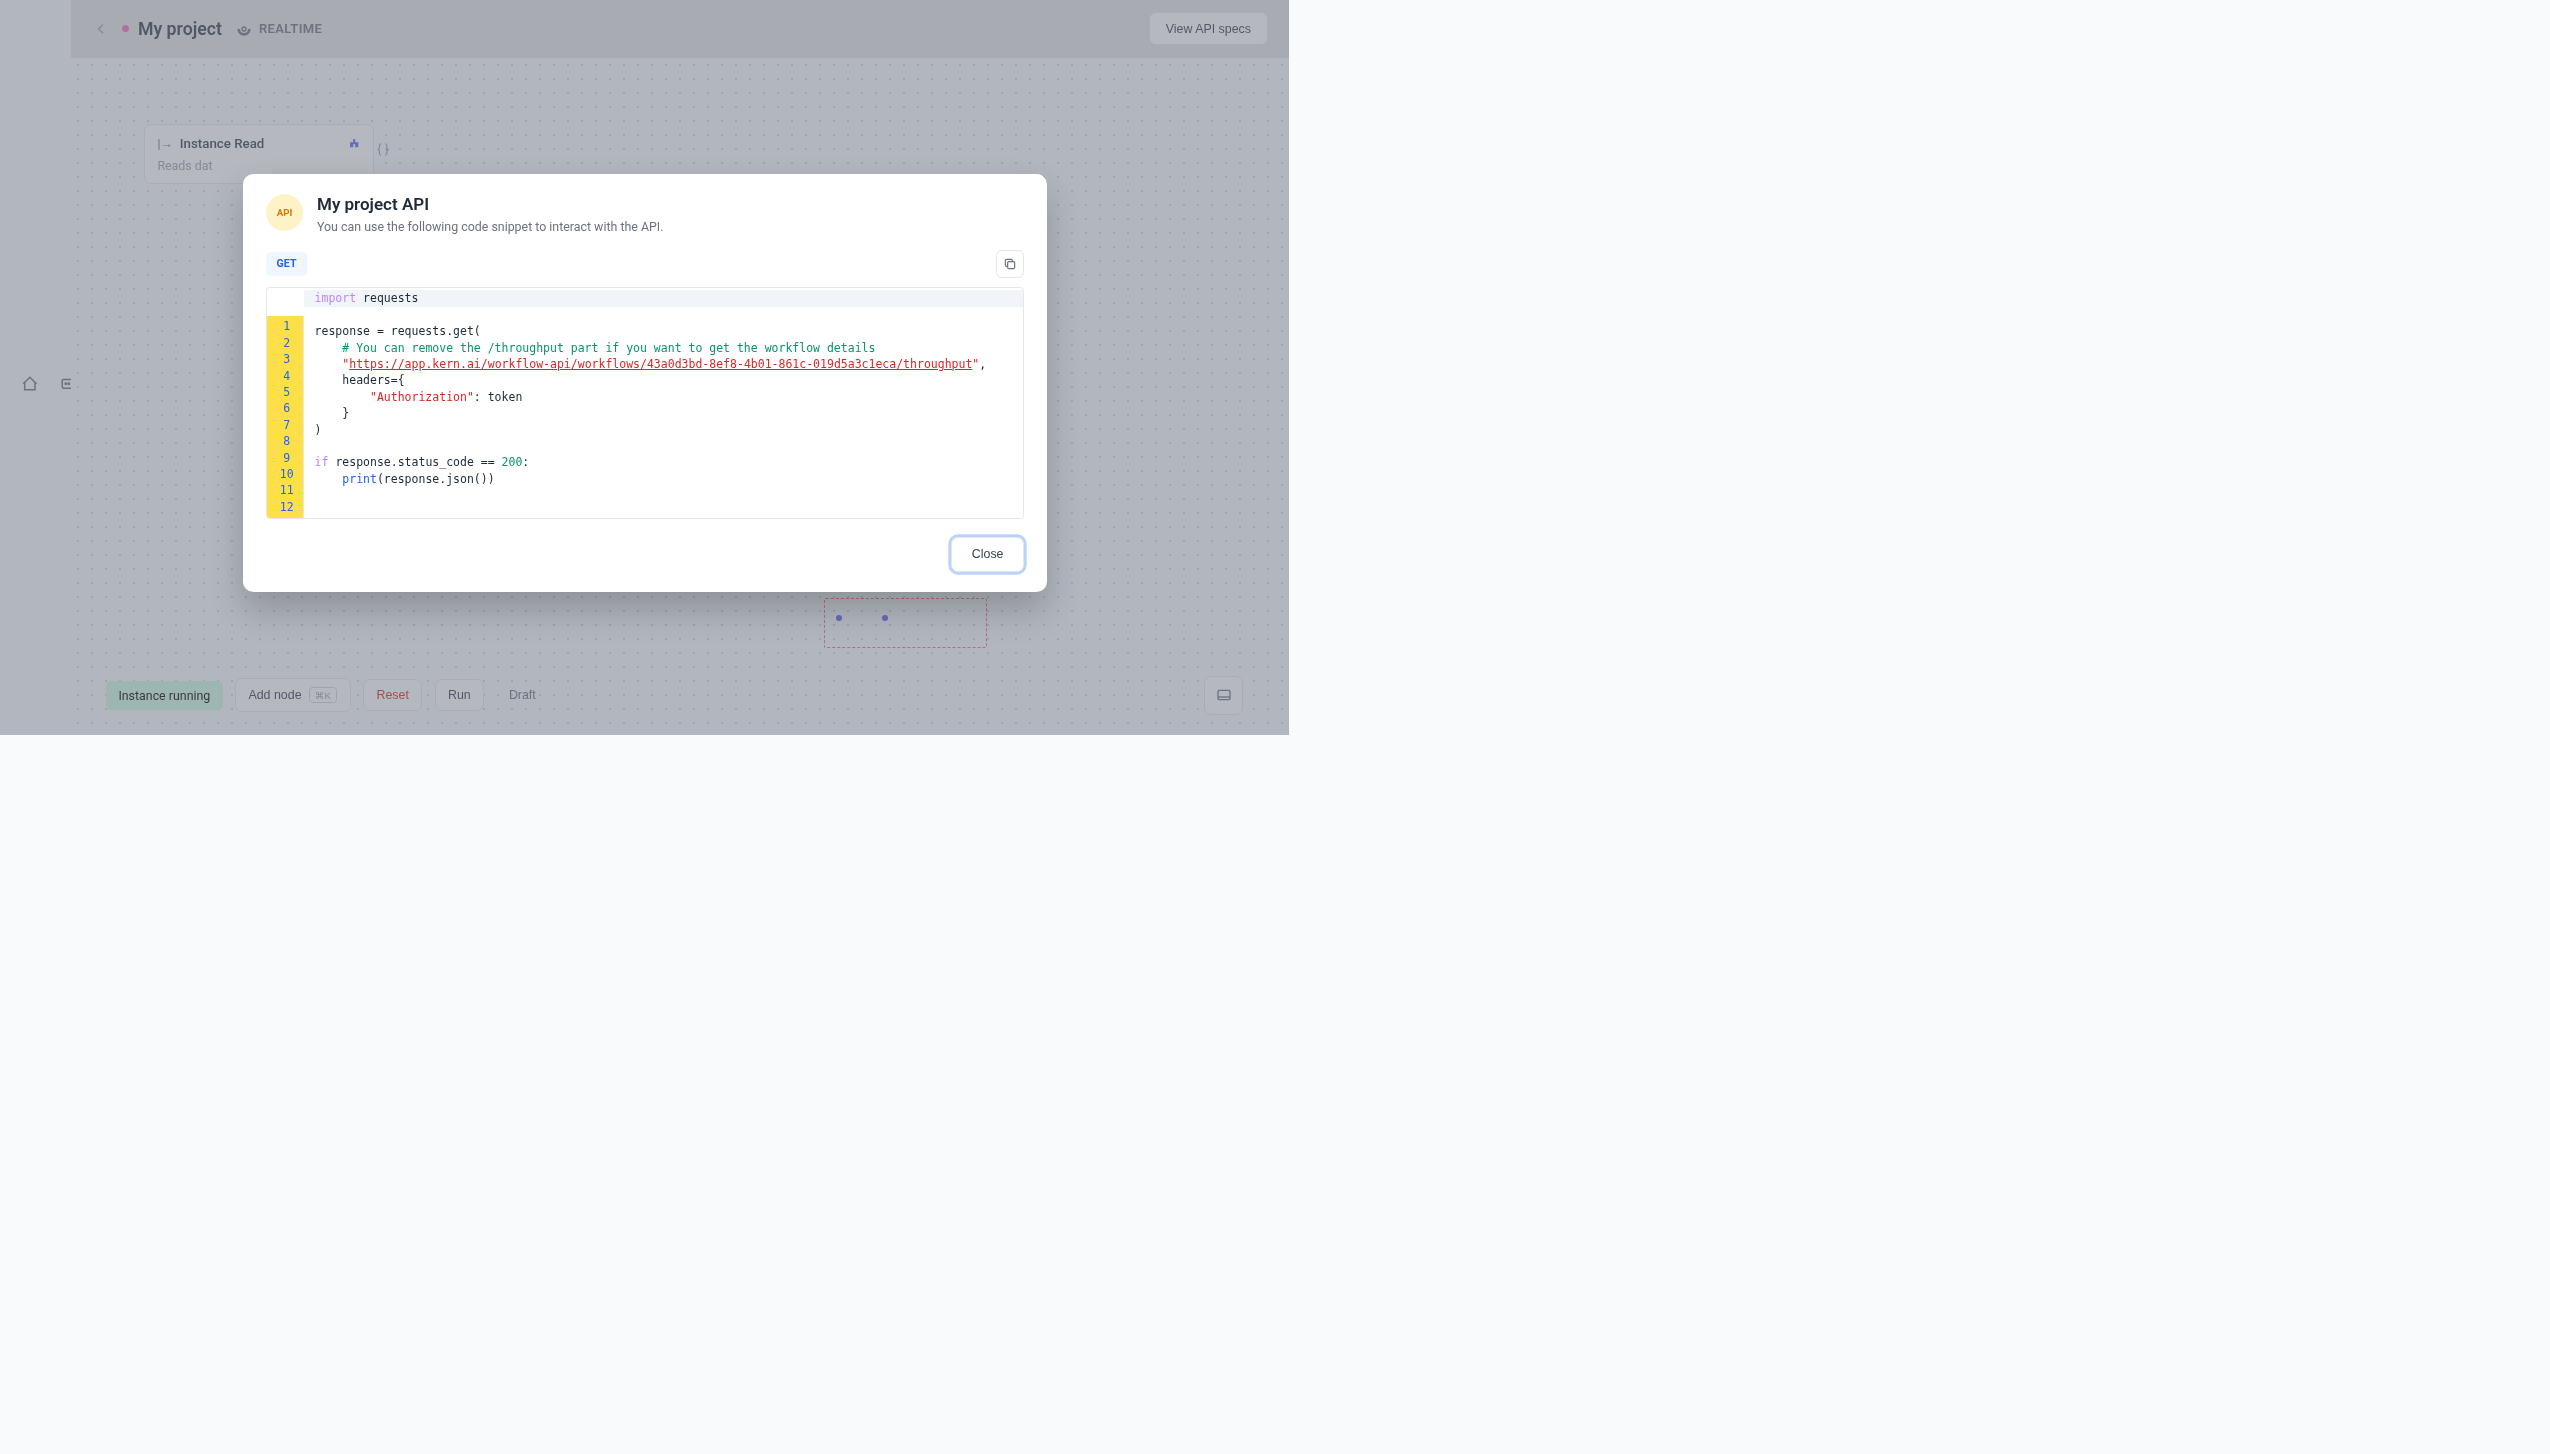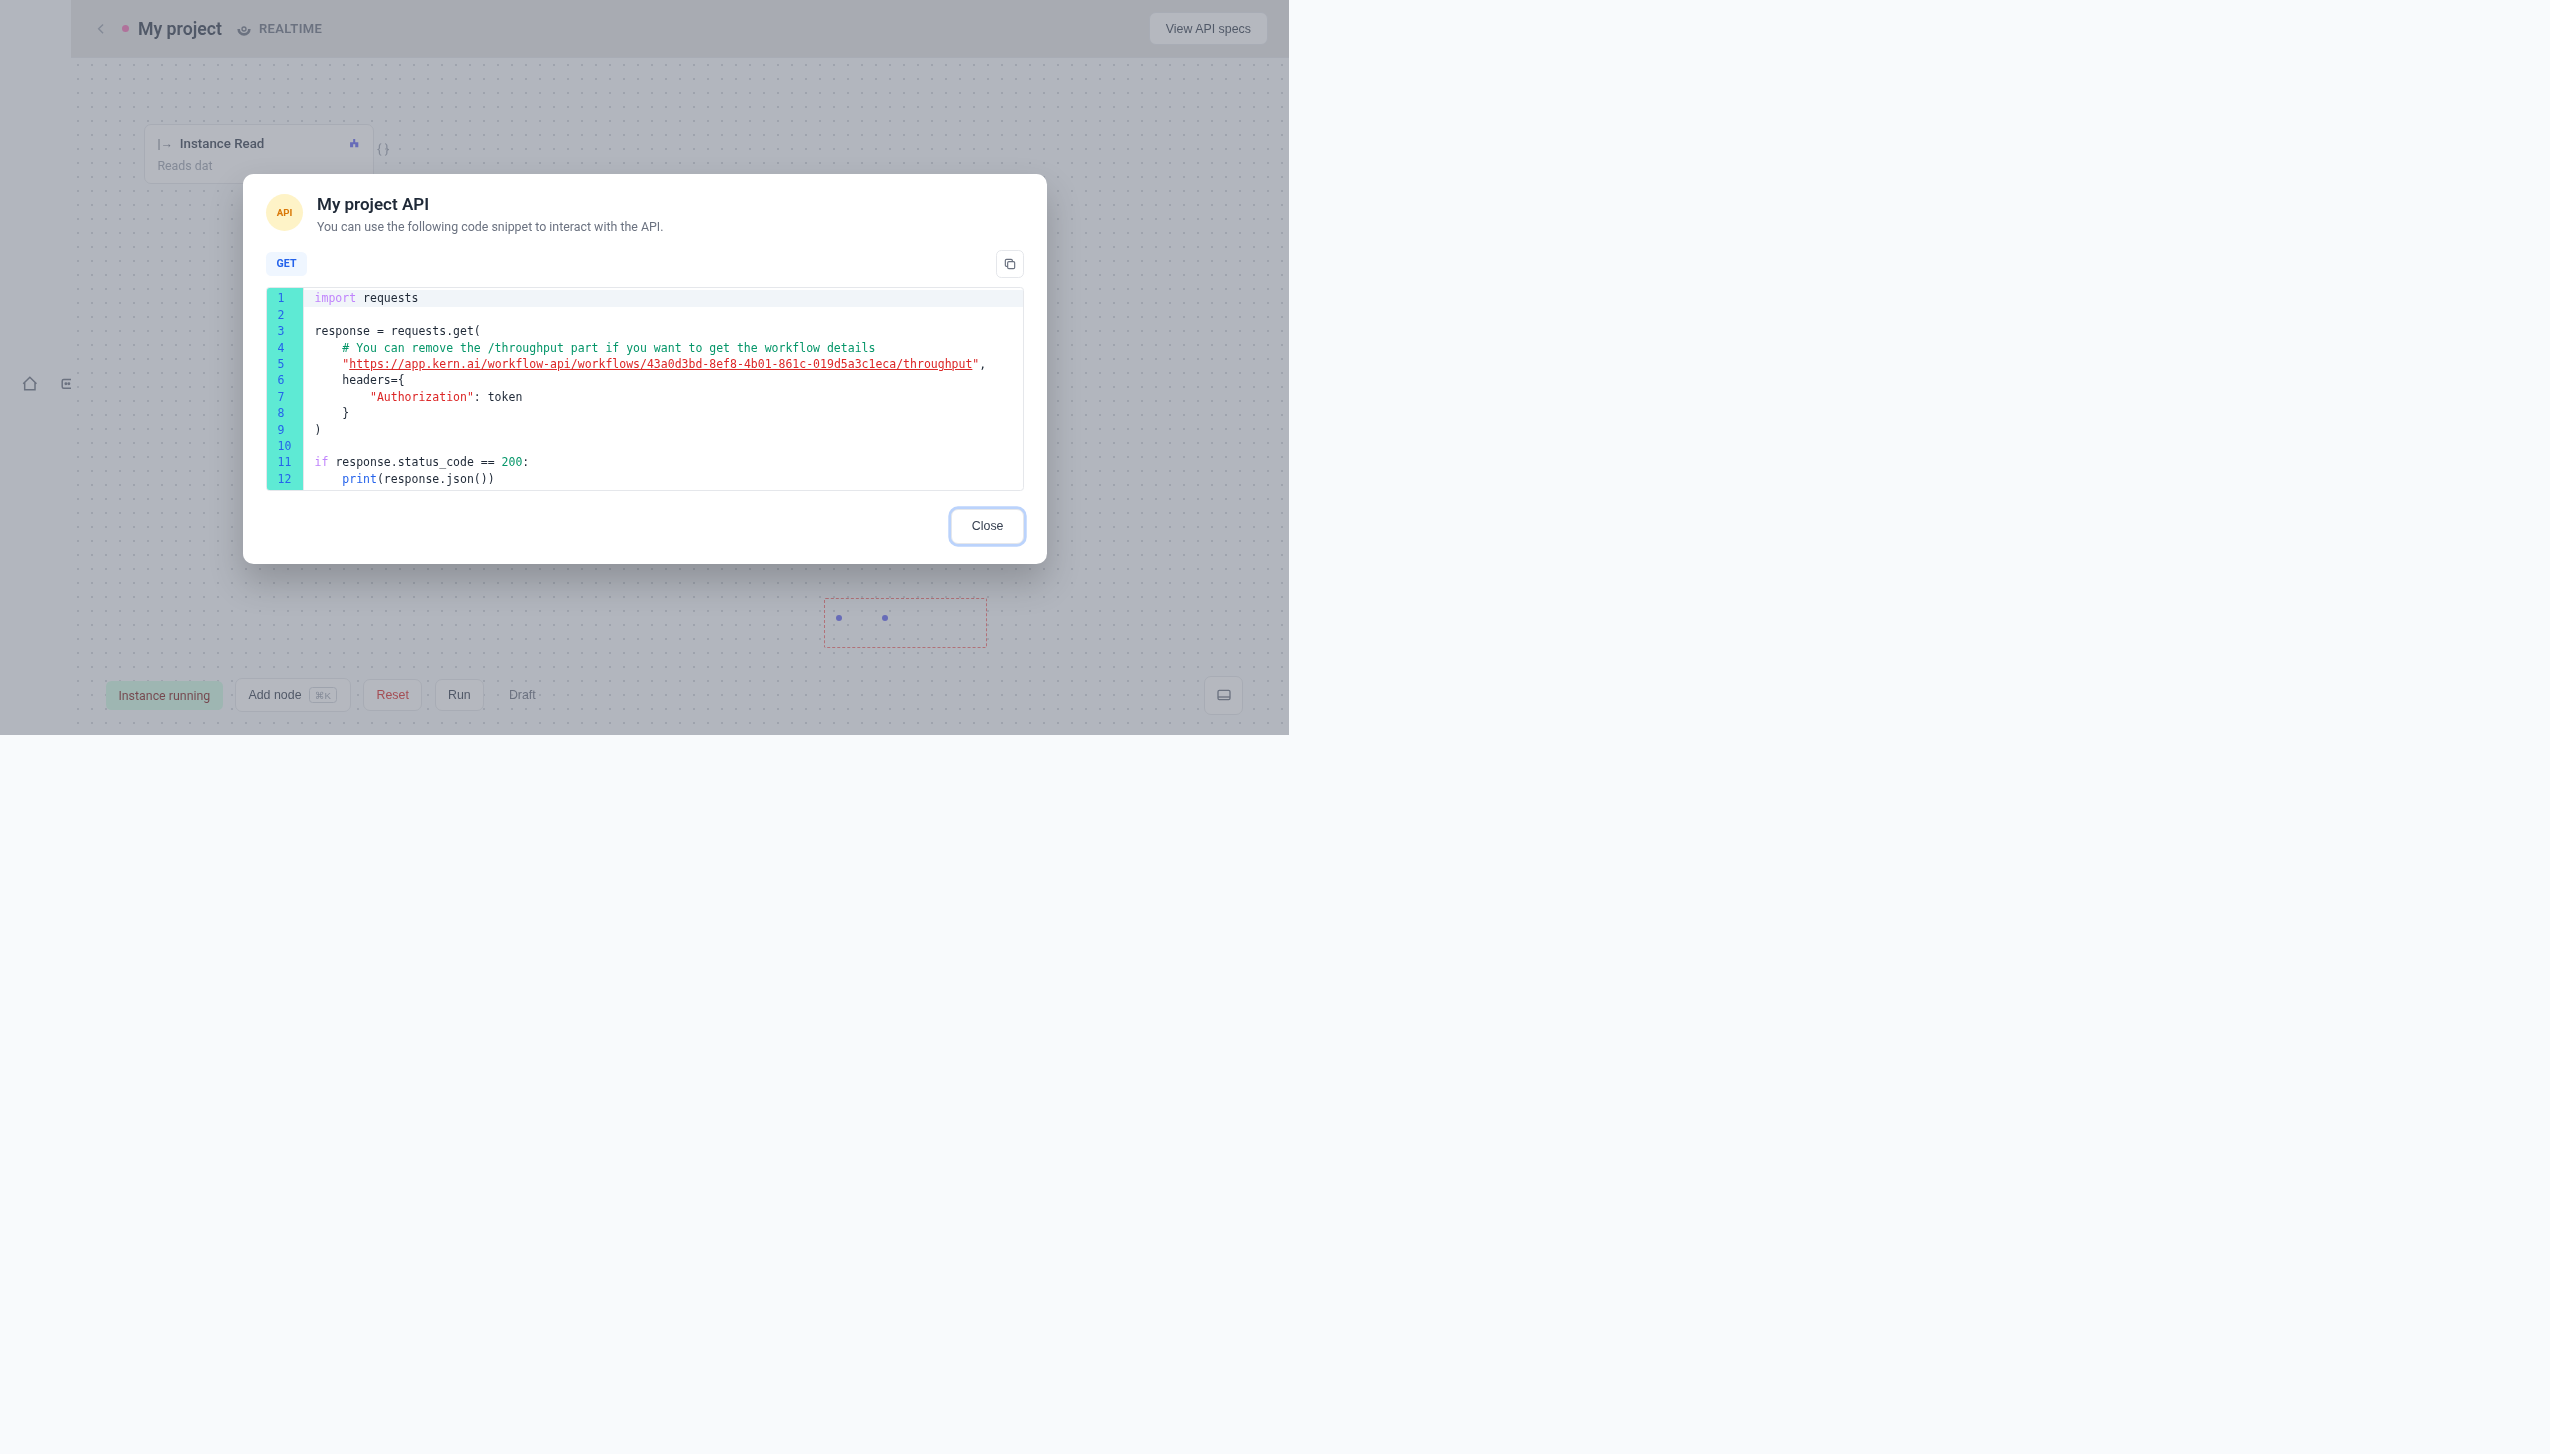--- a/index.html
+++ b/index.html
@@ -167,21 +167,21 @@
       display: flex;
       align-items: center;
       padding: 0 35px;
       gap: 12.4px;
     }
     .instance-badge {
       padding: 7px 12.4px;
       background: #d1fae5;
       border-radius: 5.3px;
       font-size: 12.4px;
-      color: #7f1d1d;
+      color: #000000;
     }
     .btn {
       padding: 8px 12.4px;
       border: 0.9px solid #e5e7eb;
       border-radius: 7px;
       background: white;
       font-size: 12.4px;
       color: #374151;
       cursor: pointer;
       display: flex;
@@ -267,27 +267,28 @@
     }
     .code-editor {
       border: 0.9px solid #e5e7eb;
       border-radius: 3.5px;
       font-family: "SF Mono", Monaco, Consolas, monospace;
       font-size: 11.5px;
       display: flex;
       overflow: hidden;
     }
     .gutter {
-      background: #5eead4;
+      background: #fde047;
       border-right: 0.9px solid #e5e7eb;
       padding: 2.7px 7px 2.7px 10.6px;
       color: #2563eb;
-      text-align: left;
+      text-align: center;
       line-height: 16.4px;
       width: 37px;
+      margin-top: 28px;
     }
     .code-body {
       padding: 2.7px 10.6px;
       line-height: 16.4px;
       white-space: pre;
       color: #1f2937;
       flex: 1;
     }
     .code-body .line1 { background: #f1f5f9; margin-left: -10.6px; padding-left: 10.6px; margin-right: -10.6px; }
     .kw { color: #c084fc; }

